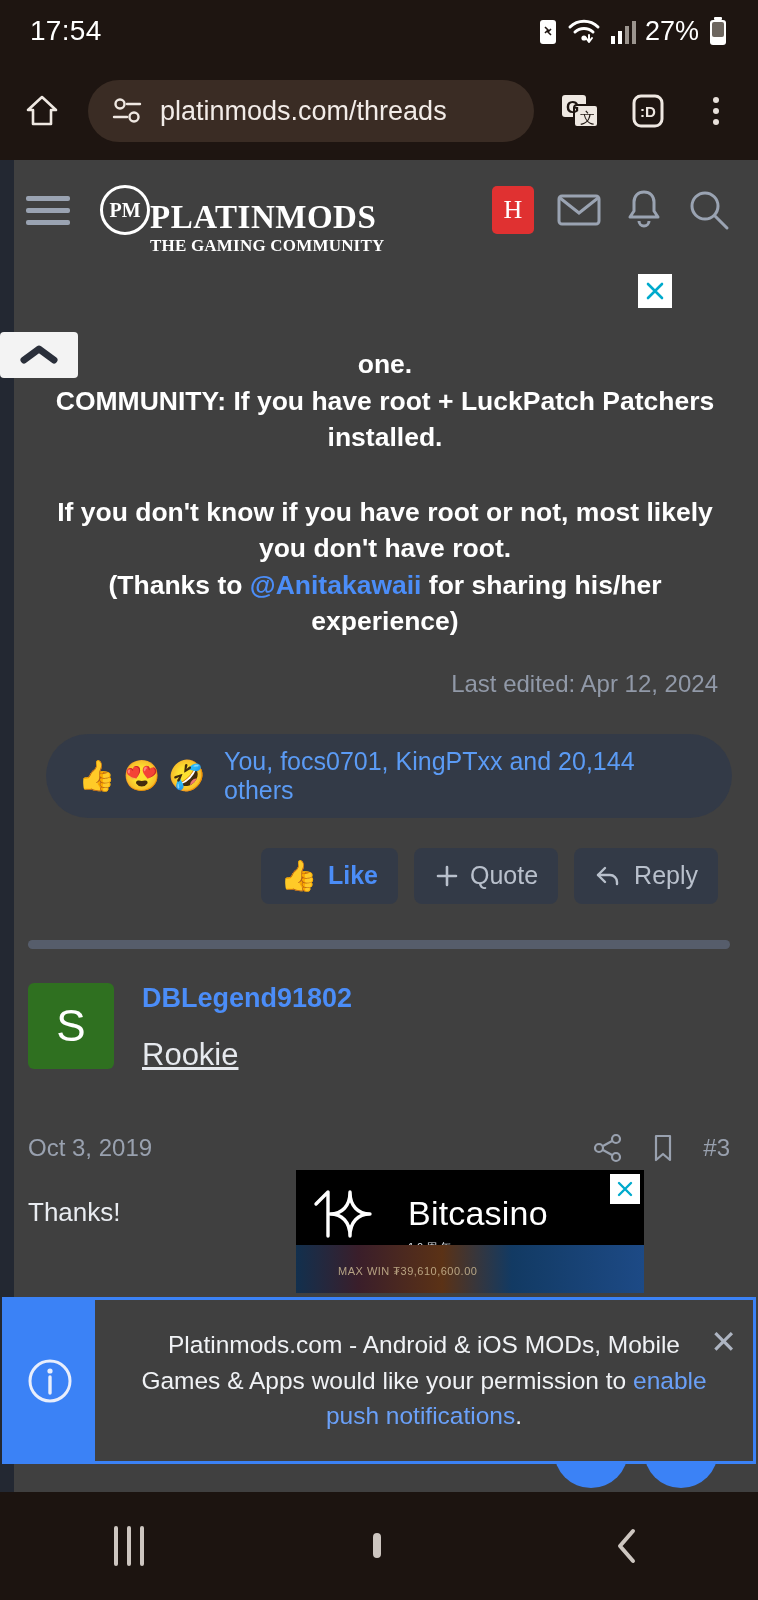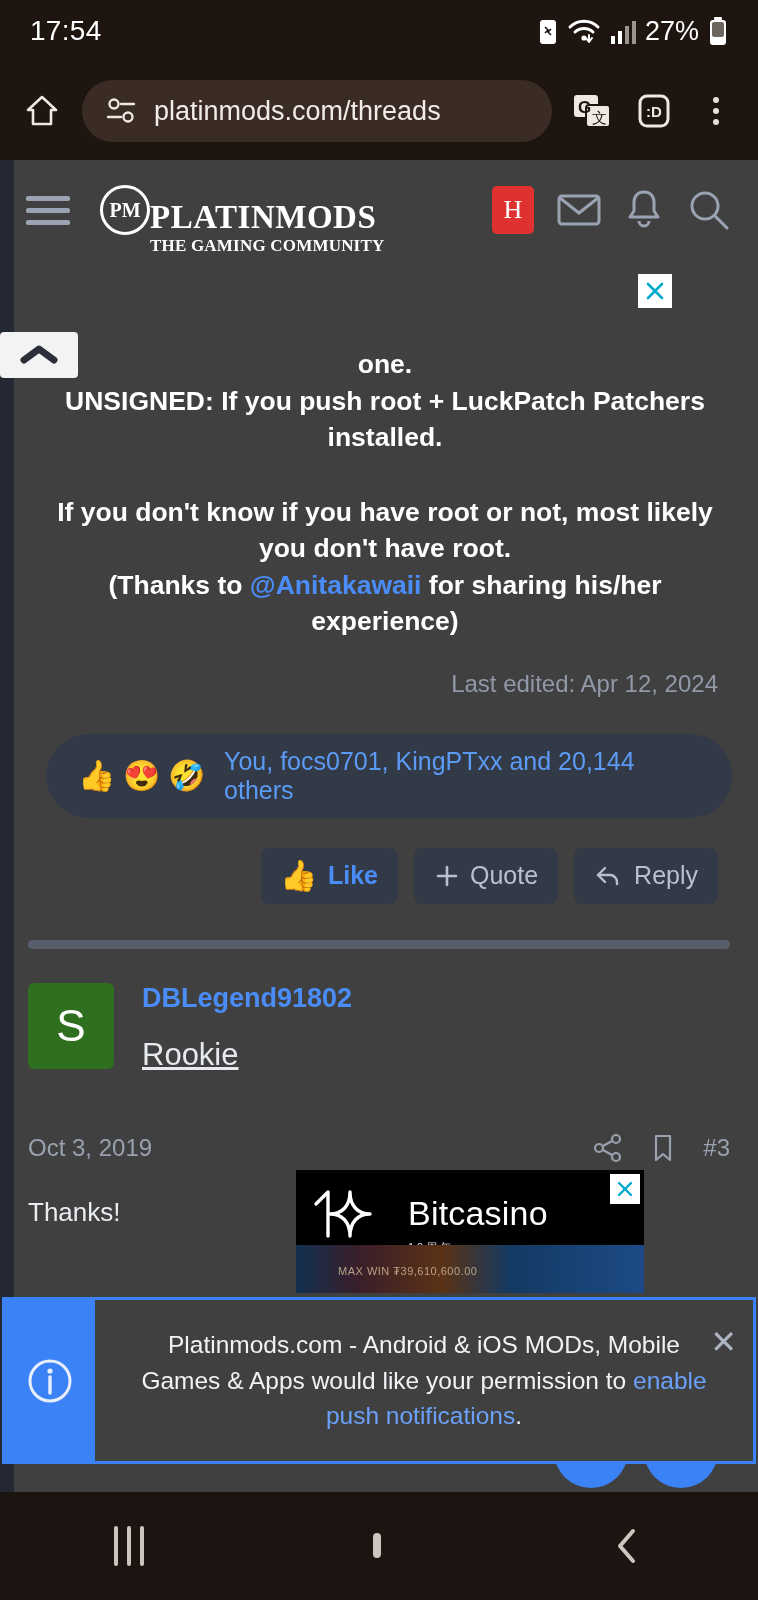--- a/index.html
+++ b/index.html
@@ -17,21 +17,21 @@
     padding:0 30px; background:#1e1511; color:#fff;
   }
   .status-time { font-size:28px; letter-spacing:.3px; }
   .status-right { margin-left:auto; display:flex; align-items:center; gap:9px; }
   .status-pct { font-size:27px; }
   .ico { display:block; }
 
   
   .browserbar {
     height:98px; background:#1e1511;
-    display:flex; align-items:center; padding:0 14px; gap:6px;
+    display:flex; align-items:center; padding:0 14px; gap:12px;
   }
   .chrome-btn {
     width:56px; height:56px; display:flex; align-items:center; justify-content:center;
     flex:0 0 auto;
   }
   .omnibox {
     flex:1 1 auto; height:62px; background:#3a2c24; border-radius:31px;
     display:flex; align-items:center; padding:0 22px; gap:16px; min-width:0;
     margin:0 6px;
   }
@@ -361,21 +361,21 @@
       <span>
         <svg class="ico" width="44" height="26" viewBox="0 0 44 26">
           <path d="M7 18 L22 7 L37 18" fill="none" stroke="#2a2f3a" stroke-width="7" stroke-linecap="round" stroke-linejoin="round"></path>
         </svg>
       </span>
     </div>
 
     <div class="postwrap">
       <div class="posttext">
         <div>one.</div>
-        <div>UNSIGNED: If you push root + LuckPatch Patchers installed.</div>
+        <div>COMMUNITY: If you have root + LuckPatch Patchers installed.</div>
         <div class="spacer-line"></div>
         <div>If you don't know if you have root or not, most likely you don't have root.</div>
         <div>
           <span>(Thanks to </span><span class="mention">@Anitakawaii</span><span> for sharing his/her experience)</span>
         </div>
       </div>
 
       <div class="lastedited">Last edited: Apr 12, 2024</div>
 
       <div class="reactions">

